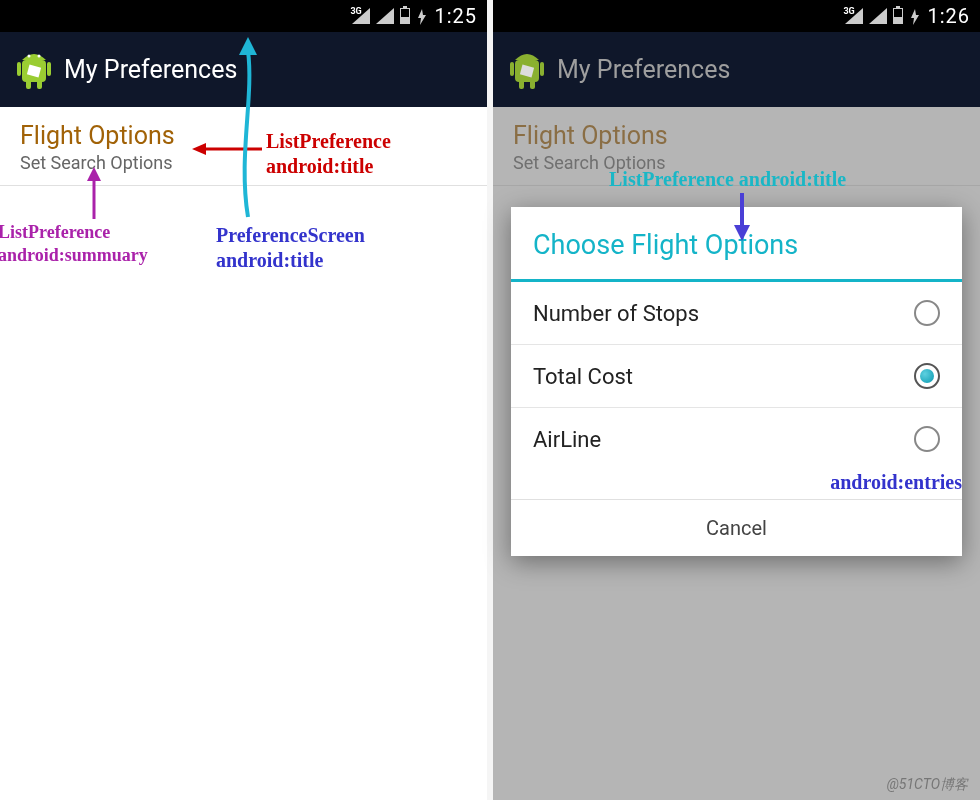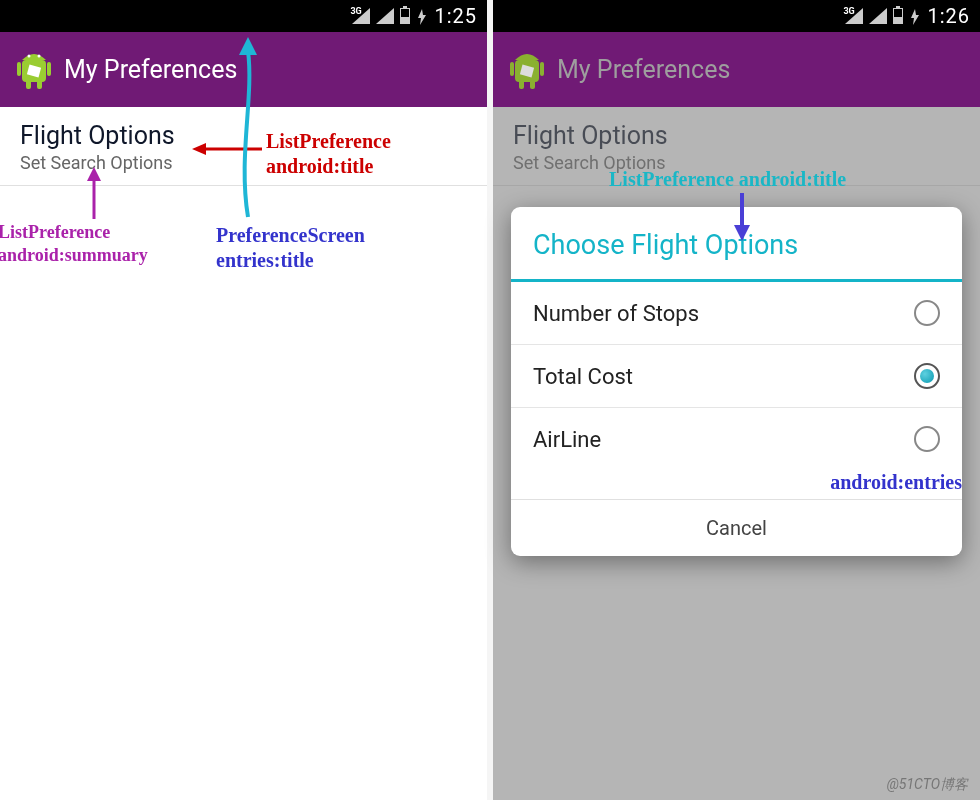--- a/index.html
+++ b/index.html
@@ -54,37 +54,37 @@
     width: 10px; height: 16px; border: 1px solid #ccc; position: relative;
     background: linear-gradient(to top, #ccc 40%, transparent 40%);
   }
   .statusbar .batt::before { content:""; position:absolute; top:-3px; left:2px; width:4px; height:2px; background:#ccc; }
   .statusbar .chg { position: relative; width: 12px; height: 16px; }
   .statusbar .chg svg { width: 12px; height: 16px; }
   .statusbar .clock { font-size: 20px; color: #fff; letter-spacing: 1px; }
 
   .actionbar {
     height: 75px;
-    background: #701a75;
+    background: #0f172a;
     display: flex;
     align-items: center;
     padding: 0 16px;
     gap: 12px;
   }
   .actionbar .appicon { width: 36px; height: 40px; position: relative; }
   .actionbar .title { color: #fff; font-size: 25px; font-weight: 400; }
   .phone.dimmed .actionbar .title { color: #9e9e9e; }
 
   .content { flex: 1; background: #fff; position: relative; }
   .phone.dimmed .content-overlay {
     position: absolute; inset: 0; background: rgba(120,120,120,0.55); z-index: 1;
   }
 
   .prefrow { padding: 14px 20px 12px 20px; border-bottom: 1px solid #e0e0e0; }
-  .prefrow .ptitle { font-size: 25px; color: #0f172a; }
+  .prefrow .ptitle { font-size: 25px; color: #a16207; }
   .prefrow .psummary { font-size: 18px; color: #666; margin-top: 2px; }
 
   
   .annot { position: absolute; font-family: "Comic Sans MS", "Segoe Script", cursive; font-weight: bold; font-size: 20px; line-height: 1.25; z-index: 5; }
   .annot.red { color: #cc0000; }
   .annot.blue { color: #3333cc; }
   .annot.purple { color: #aa22aa; }
   .annot.teal { color: #1ab7c6; }
 
   .arrow { position: absolute; pointer-events: none; z-index: 4; }
@@ -172,21 +172,21 @@
       </div>
 
       <div class="annot red" style="left:266px; top:22px; white-space:pre;">ListPreference
 android:title</div>
       <svg class="arrow" style="left:192px; top:32px; width:72px; height:20px;">
         <line x1="70" y1="10" x2="8" y2="10" stroke="#cc0000" stroke-width="3"></line>
         <polygon points="0,10 14,4 14,16" fill="#cc0000"></polygon>
       </svg>
 
       <div class="annot blue" style="left:216px; top:116px; white-space:pre;">PreferenceScreen
-entries:title</div>
+android:title</div>
       <svg class="arrow" style="left:228px; top:-70px; width:40px; height:184px;">
         <path d="M20 180 C 10 120, 26 60, 20 14" stroke="#1fb6d6" stroke-width="4" fill="none"></path>
         <polygon points="20,0 11,18 29,18" fill="#1fb6d6"></polygon>
       </svg>
 
       <div class="annot purple" style="left:-2px; top:114px; font-size:18px; white-space:pre;">ListPreference
 android:summuary</div>
       <svg class="arrow" style="left:82px; top:60px; width:24px; height:54px;">
         <line x1="12" y1="52" x2="12" y2="10" stroke="#aa22aa" stroke-width="3"></line>
         <polygon points="12,0 5,14 19,14" fill="#aa22aa"></polygon>
@@ -230,21 +230,21 @@
         <div class="psummary">Set Search Options</div>
       </div>
       <div class="content-overlay"></div>
 
       <div class="annot teal" style="left:116px; top:60px;">ListPreference android:title</div>
       <svg class="arrow" style="left:234px; top:84px; width:30px; height:50px; z-index:6;">
         <line x1="15" y1="2" x2="15" y2="38" stroke="#4a3fd6" stroke-width="4"></line>
         <polygon points="15,50 7,34 23,34" fill="#4a3fd6"></polygon>
       </svg>
 
-      <div class="dialog" style="top:100px;border-radius:9px;">
+      <div class="dialog" style="top:100px;">
         <div class="dtitle">Choose Flight Options</div>
         <div class="option">
           <span>Number of Stops</span>
           <span class="radio"></span>
         </div>
         <div class="option">
           <span>Total Cost</span>
           <span class="radio sel"></span>
         </div>
         <div class="option" style="border-bottom:none;">

